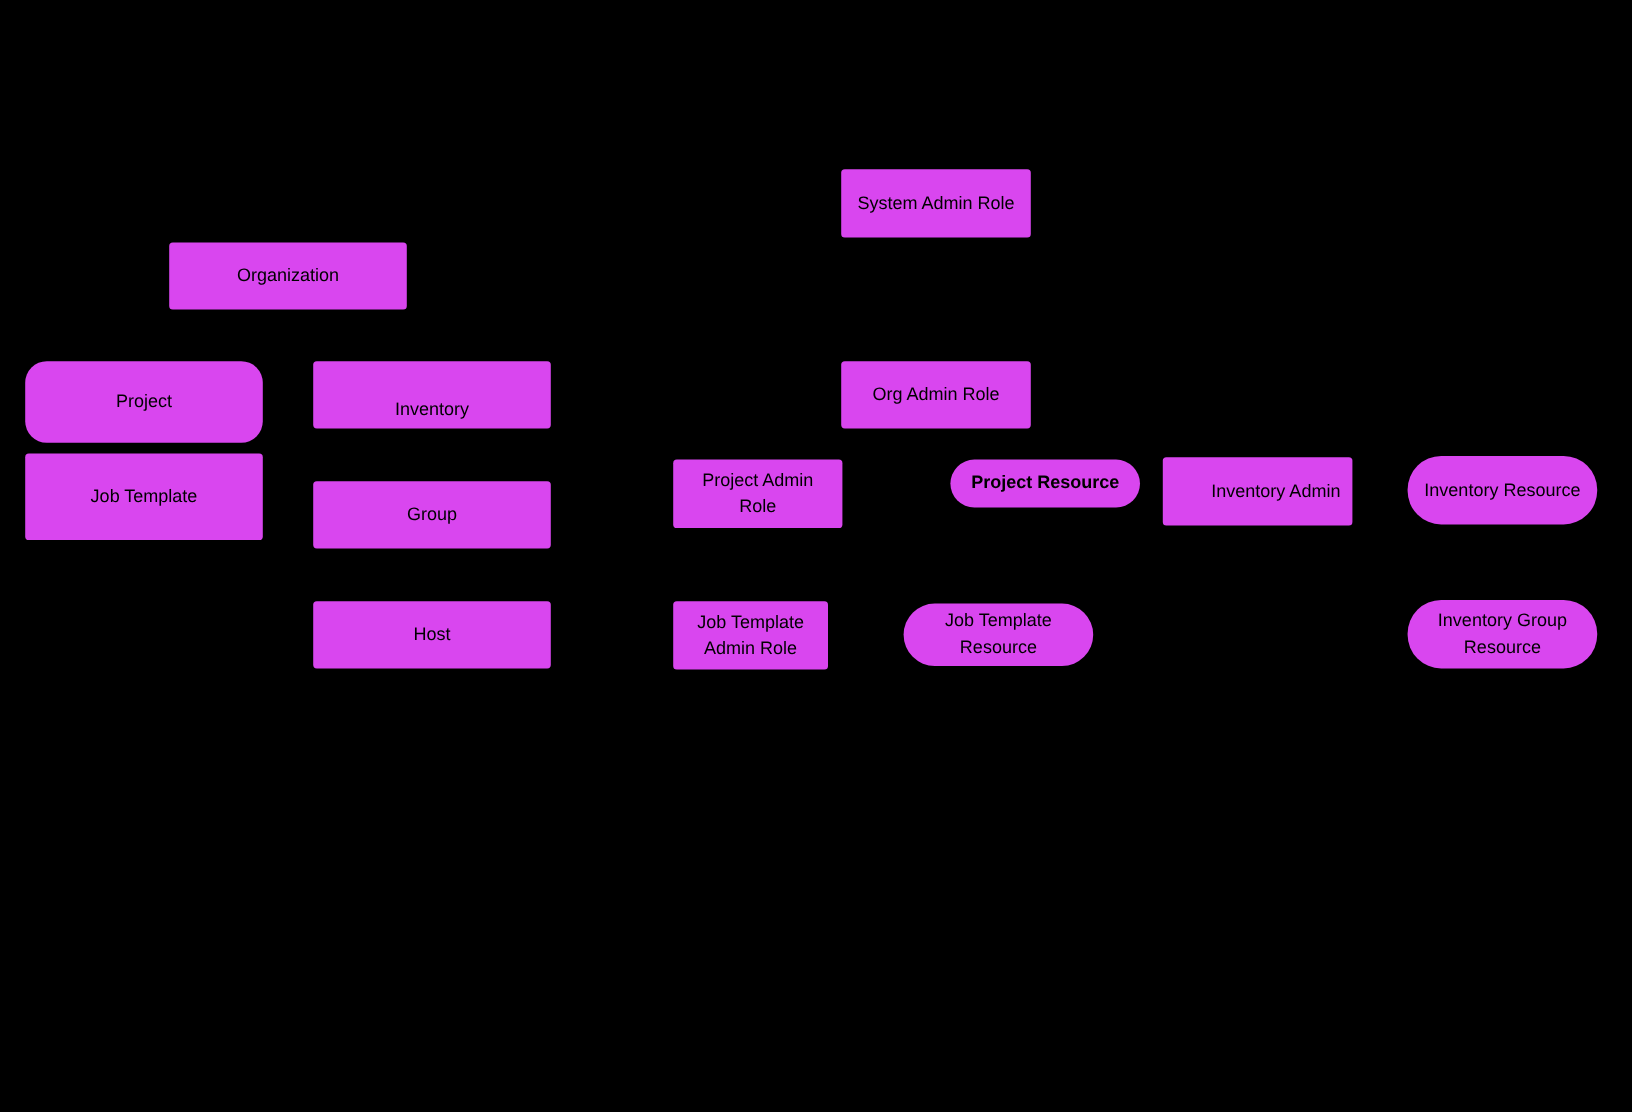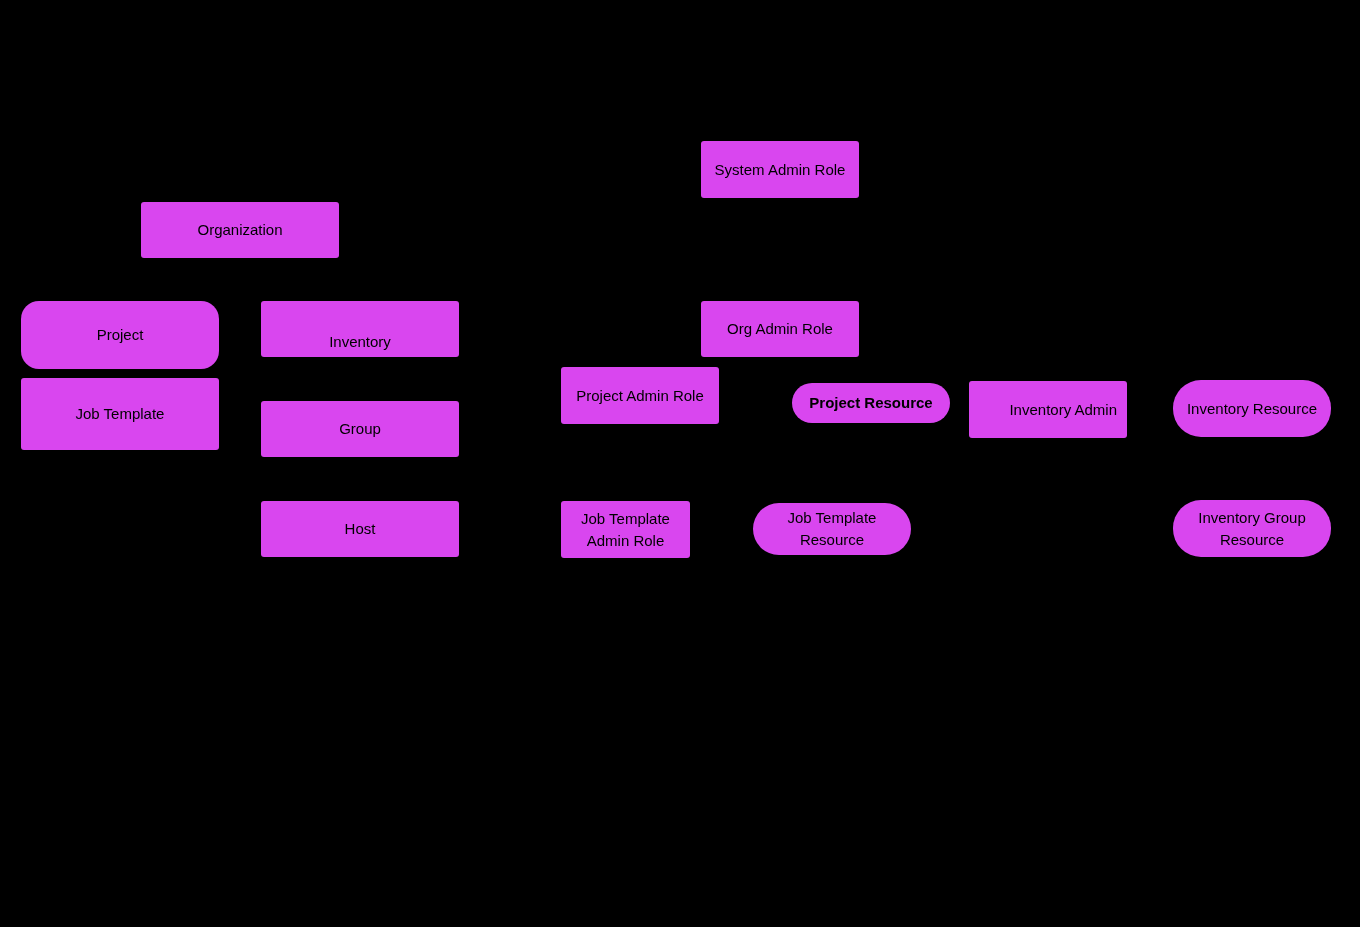--- a/index.html
+++ b/index.html
@@ -70,21 +70,21 @@
 
   <div class="node rect" style="left:701px; top:141px; width:158px; height:57px;">
     <span>System Admin Role</span>
   </div>
 
   <div class="node rect" style="left:701px; top:262px; width:158px; height:56px;margin-top:39px;">
     <span>Org Admin Role</span>
   </div>
 
 
-  <div class="node rect" style="left:561px; top:367px; width:158px; height:57px;">
+  <div class="node rect" style="left:561px; top:383px; width:141px; height:57px;">
     <span>Project Admin Role</span>
   </div>
 
   <div class="node pill" style="left:792px; top:383px; width:158px; height:40px;font-weight:bold;">
     <span>Project Resource</span>
   </div>
 
   <div class="node rect" style="left:969px; top:381px; width:158px; height:57px;justify-content:flex-end;">
     <span>Inventory Admin</span>
   </div>

